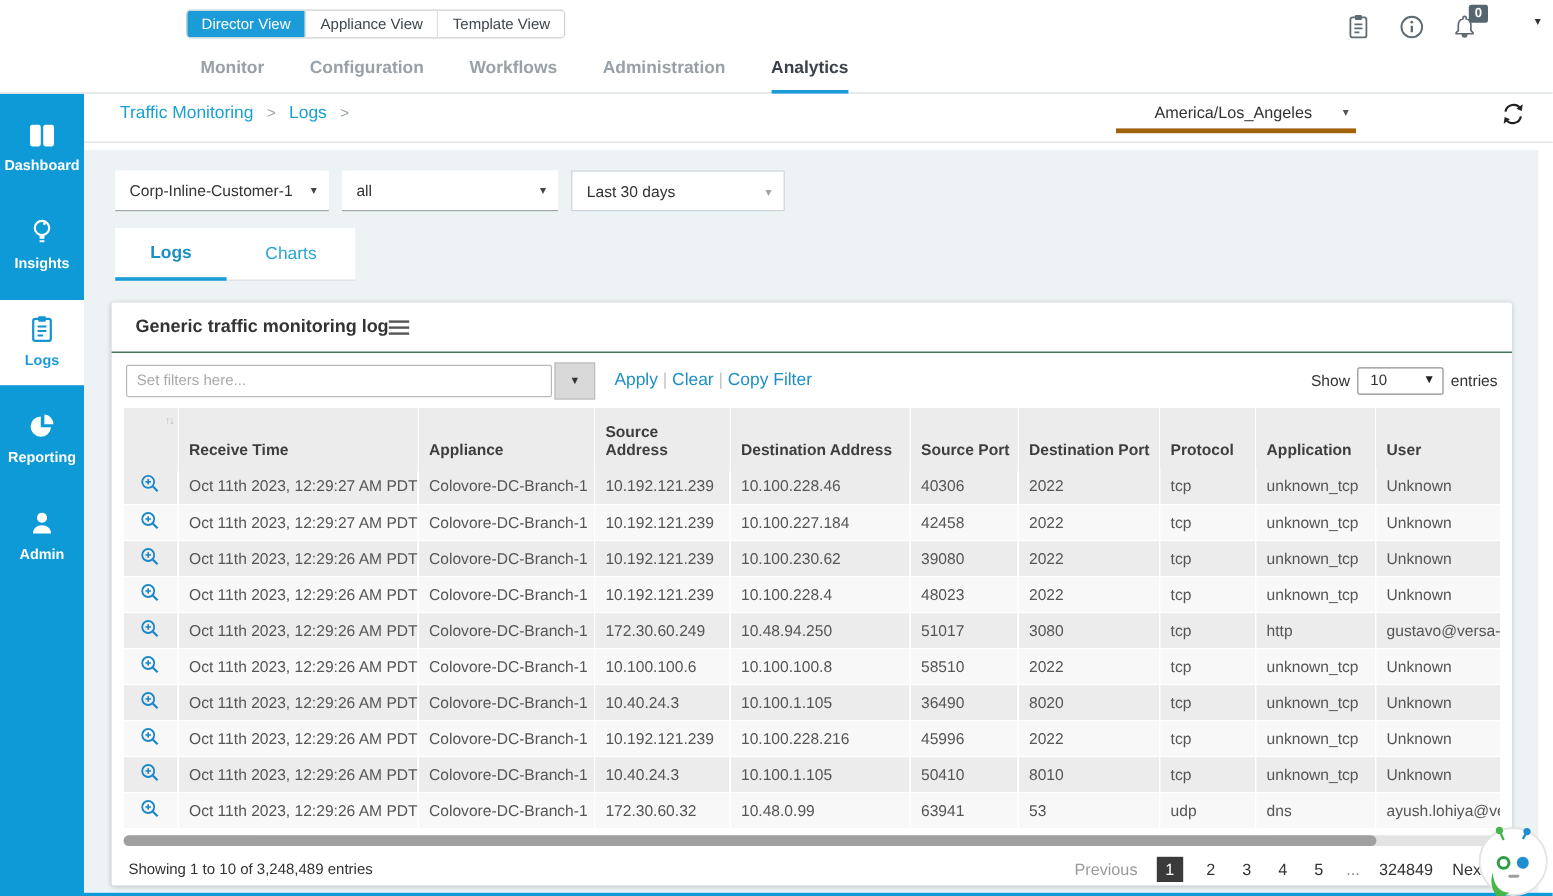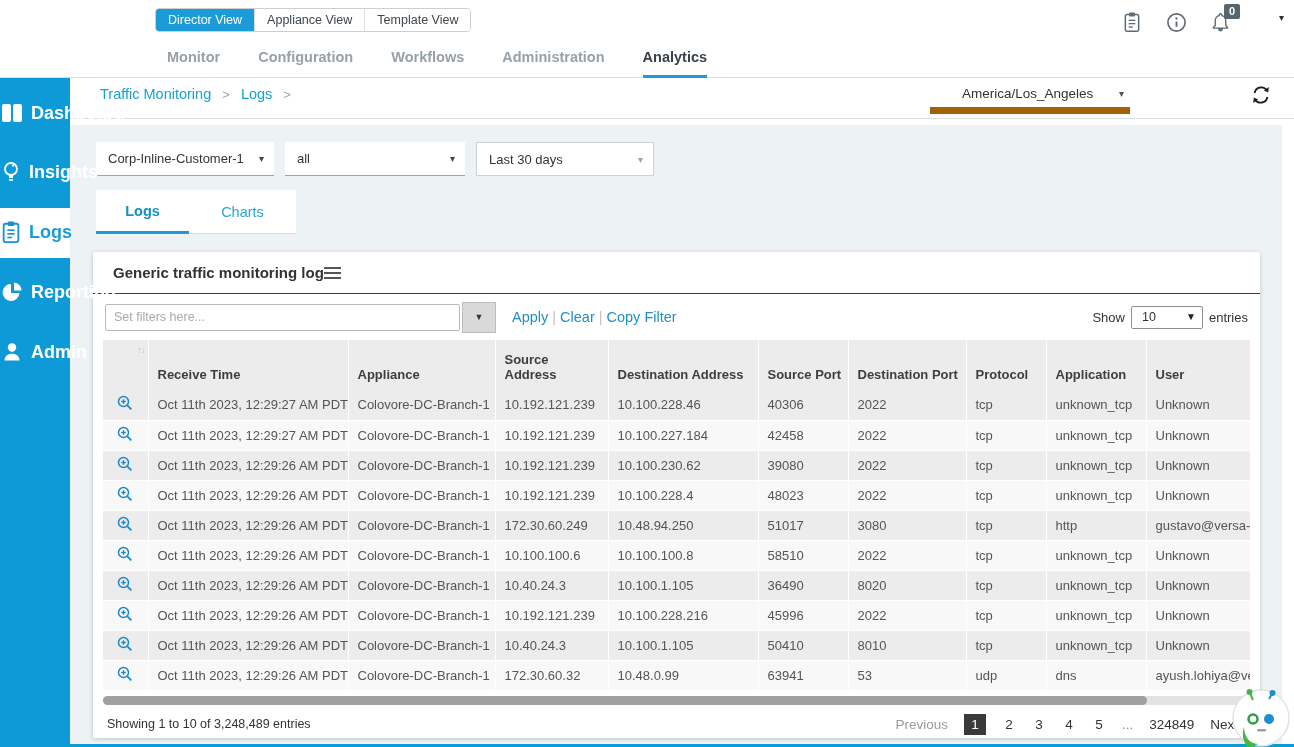--- a/index.html
+++ b/index.html
@@ -15,30 +15,30 @@
   .main-nav { position:absolute; left:167px; top:45px; height:33px; display:flex; gap:38px; }
   .nav-item { font-size:14.5px; font-weight:bold; color:#97a1a7; padding-top:4px; height:100%; cursor:pointer; }
   .nav-item.active { color:#39424a; border-bottom:3px solid #1b9cd8; }
   .top-icons { position:absolute; right:62px; top:10px; display:flex; gap:20px; align-items:center; }
   .tico { position:relative; width:24px; height:24px; display:flex; align-items:center; justify-content:center; cursor:pointer; }
   .bell-badge { position:absolute; top:-6px; right:-8px; background:#55666f; color:#fff; font-size:11px; font-weight:bold; padding:1px 5px; border-radius:2px; line-height:13px; }
   .top-caret { position:absolute; right:10px; top:12px; font-size:10px; color:#333; cursor:pointer; }
 
   
   .sidebar { position:absolute; left:0; top:78px; width:70px; bottom:0; background:#0d9ad6; z-index:4; display:flex; flex-direction:column; padding-top:12px; }
-  .side-item { display:flex; flex-direction:row; align-items:center; gap:7px; color:#fff; font-size:18px; font-weight:bold; padding:12px 0 14px; margin-bottom:10px; cursor:pointer; }
+  .side-item { display:flex; flex-direction:column; align-items:center; gap:7px; color:#fff; font-size:12px; font-weight:bold; padding:12px 0 14px; margin-bottom:10px; cursor:pointer; }
   .side-item.active { background:#ffffff; color:#1b9cd8; }
   .side-item svg { display:block; }
 
   
   .crumbbar { position:absolute; left:70px; top:72px; width:1224px; height:47px; background:#fff; border-bottom:1px solid #d9dee1; z-index:3;text-decoration:underline; }
   .crumbs { position:absolute; left:30px; top:14px; font-size:14.5px; }
   .crumb-link { color:#18a0d4; cursor:pointer; }
   .crumb-sep { color:#9aa5ab; margin:0 7px; font-size:13px; }
-  .tz-select { position:absolute; right:164px; top:10px; width:200px; border-bottom:7px solid #a16207; padding:4px 6px 6px 32px; font-size:13.5px; color:#333; cursor:pointer; }
+  .tz-select { position:absolute; right:164px; top:10px; width:200px; border-bottom:4px solid #a16207; padding:4px 6px 6px 32px; font-size:13.5px; color:#333; cursor:pointer; }
   .tz-select .caret { float:right; color:#555; font-size:10px; margin-top:2px; }
   .refresh-btn { position:absolute; right:22px; top:12px; width:22px; height:22px; cursor:pointer; }
 
   
   .main { position:absolute; left:58px; top:125px; width:1224px; bottom:0; background:#edf2f5; z-index:1; }
   .filter-row { position:absolute; left:38px; top:17px; display:flex; gap:11px; }
   .dd { height:34px; background:#fff; font-size:13px; color:#333; padding:9px 10px 0 12px; position:relative; cursor:pointer; }
   .dd .caret { position:absolute; right:10px; top:11px; font-size:10px; color:#444; }
   .dd.underline { border-bottom:1px solid #9aa5ab; }
   .dd.boxed { border:1px solid #c9d4d9; }

